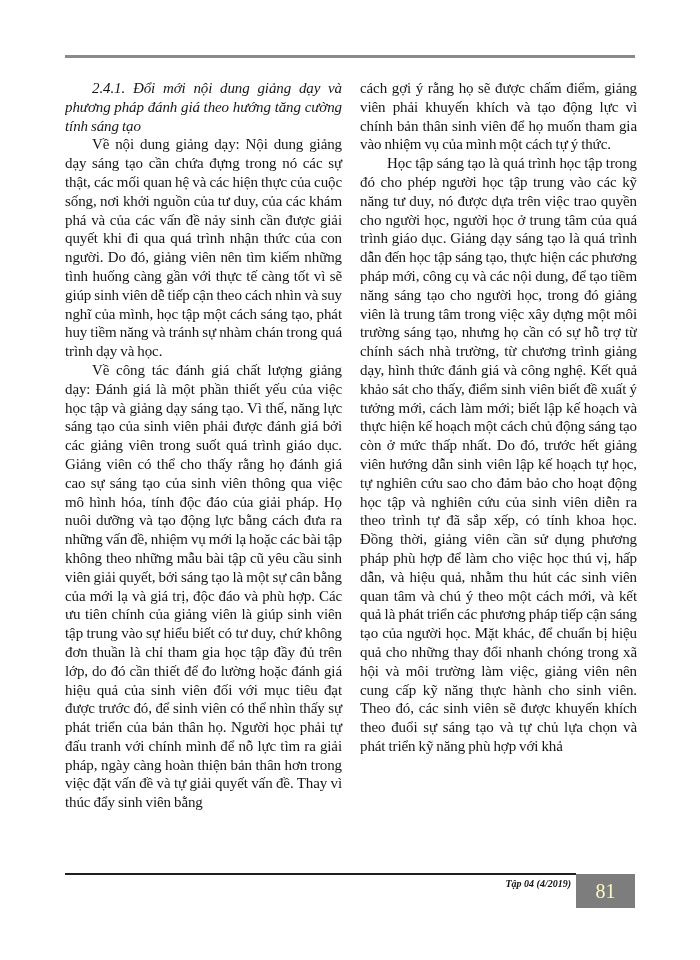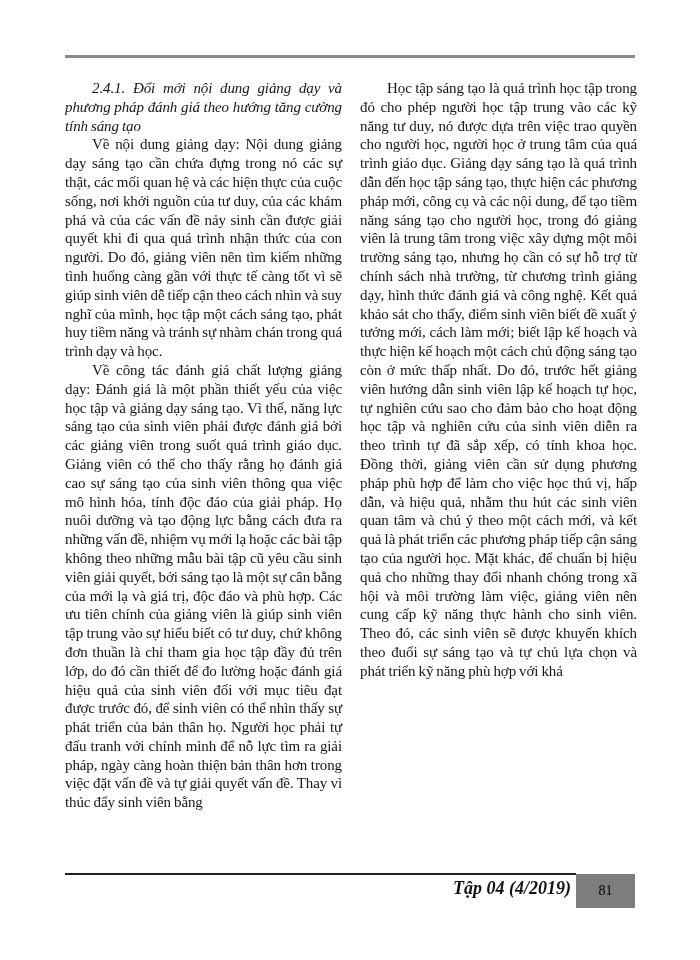--- a/index.html
+++ b/index.html
@@ -72,35 +72,35 @@
     left: 65px;
     top: 873px;
     width: 511px;
     height: 2px;
     background: #1f1f1f;
   }
   .issue-label {
     position: absolute;
     top: 878px;
     right: 129px;
-    font-size: 18px;
+    font-size: 10px;
     font-weight: bold;
     font-style: italic;
     color: #111111;
     white-space: nowrap;
   }
   .page-badge {
     position: absolute;
     left: 576px;
     top: 874px;
     width: 59px;
     height: 34px;
     background: #7d7d7d;
-    color: #000000;
-    font-size: 14px;
+    color: #fef9c3;
+    font-size: 20px;
     display: flex;
     align-items: center;
     justify-content: center;
   }
 </style>
 </head>
 <body>
 
 <div class="page">
 
@@ -108,20 +108,21 @@
 
   <div class="body-columns">
 
     <div class="column">
       <p class="section-heading para-indent">2.4.1. Đổi mới nội dung giảng dạy và phương pháp đánh giá theo hướng tăng cường tính sáng tạo</p>
       <p class="para-indent">Về nội dung giảng dạy: Nội dung giảng dạy sáng tạo cần chứa đựng trong nó các sự thật, các mối quan hệ và các hiện thực của cuộc sống, nơi khởi nguồn của tư duy, của các khám phá và của các vấn đề nảy sinh cần được giải quyết khi đi qua quá trình nhận thức của con người. Do đó, giảng viên nên tìm kiếm những tình huống càng gần với thực tế càng tốt vì sẽ giúp sinh viên dễ tiếp cận theo cách nhìn và suy nghĩ của mình, học tập một cách sáng tạo, phát huy tiềm năng và tránh sự nhàm chán trong quá trình dạy và học.</p>
       <p class="para-indent">Về công tác đánh giá chất lượng giảng dạy: Đánh giá là một phần thiết yếu của việc học tập và giảng dạy sáng tạo. Vì thế, năng lực sáng tạo của sinh viên phải được đánh giá bởi các giảng viên trong suốt quá trình giáo dục. Giảng viên có thể cho thấy rằng họ đánh giá cao sự sáng tạo của sinh viên thông qua việc mô hình hóa, tính độc đáo của giải pháp. Họ nuôi dưỡng và tạo động lực bằng cách đưa ra những vấn đề, nhiệm vụ mới lạ hoặc các bài tập không theo những mẫu bài tập cũ yêu cầu sinh viên giải quyết, bởi sáng tạo là một sự cân bằng của mới lạ và giá trị, độc đáo và phù hợp. Các ưu tiên chính của giảng viên là giúp sinh viên tập trung vào sự hiểu biết có tư duy, chứ không đơn thuần là chỉ tham gia học tập đầy đủ trên lớp, do đó cần thiết để đo lường hoặc đánh giá hiệu quả của sinh viên đối với mục tiêu đạt được trước đó, để sinh viên có thể nhìn thấy sự phát triển của bản thân họ. Người học phải tự đấu tranh với chính mình để nỗ lực tìm ra giải pháp, ngày càng hoàn thiện bản thân hơn trong việc đặt vấn đề và tự giải quyết vấn đề. Thay vì thúc đẩy sinh viên bằng</p>
     </div>
 
     <div class="column">
+      <p>cách gợi ý rằng họ sẽ được chấm điểm, giảng viên phải khuyến khích và tạo động lực vì chính bản thân sinh viên để họ muốn tham gia vào nhiệm vụ của mình một cách tự ý thức.</p>
       <p class="para-indent">Học tập sáng tạo là quá trình học tập trong đó cho phép người học tập trung vào các kỹ năng tư duy, nó được dựa trên việc trao quyền cho người học, người học ở trung tâm của quá trình giáo dục. Giảng dạy sáng tạo là quá trình dẫn đến học tập sáng tạo, thực hiện các phương pháp mới, công cụ và các nội dung, để tạo tiềm năng sáng tạo cho người học, trong đó giảng viên là trung tâm trong việc xây dựng một môi trường sáng tạo, nhưng họ cần có sự hỗ trợ từ chính sách nhà trường, từ chương trình giảng dạy, hình thức đánh giá và công nghệ. Kết quả khảo sát cho thấy, điểm sinh viên biết đề xuất ý tưởng mới, cách làm mới; biết lập kế hoạch và thực hiện kế hoạch một cách chủ động sáng tạo còn ở mức thấp nhất. Do đó, trước hết giảng viên hướng dẫn sinh viên lập kế hoạch tự học, tự nghiên cứu sao cho đảm bảo cho hoạt động học tập và nghiên cứu của sinh viên diễn ra theo trình tự đã sắp xếp, có tính khoa học. Đồng thời, giảng viên cần sử dụng phương pháp phù hợp để làm cho việc học thú vị, hấp dẫn, và hiệu quả, nhằm thu hút các sinh viên quan tâm và chú ý theo một cách mới, và kết quả là phát triển các phương pháp tiếp cận sáng tạo của người học. Mặt khác, để chuẩn bị hiệu quả cho những thay đổi nhanh chóng trong xã hội và môi trường làm việc, giảng viên nên cung cấp kỹ năng thực hành cho sinh viên. Theo đó, các sinh viên sẽ được khuyến khích theo đuổi sự sáng tạo và tự chủ lựa chọn và phát triển kỹ năng phù hợp với khả</p>
     </div>
 
   </div>
 
   <div class="footer-rule"></div>
   <div class="issue-label">Tập 04 (4/2019)</div>
   <div class="page-badge">81</div>
 
 </div>

